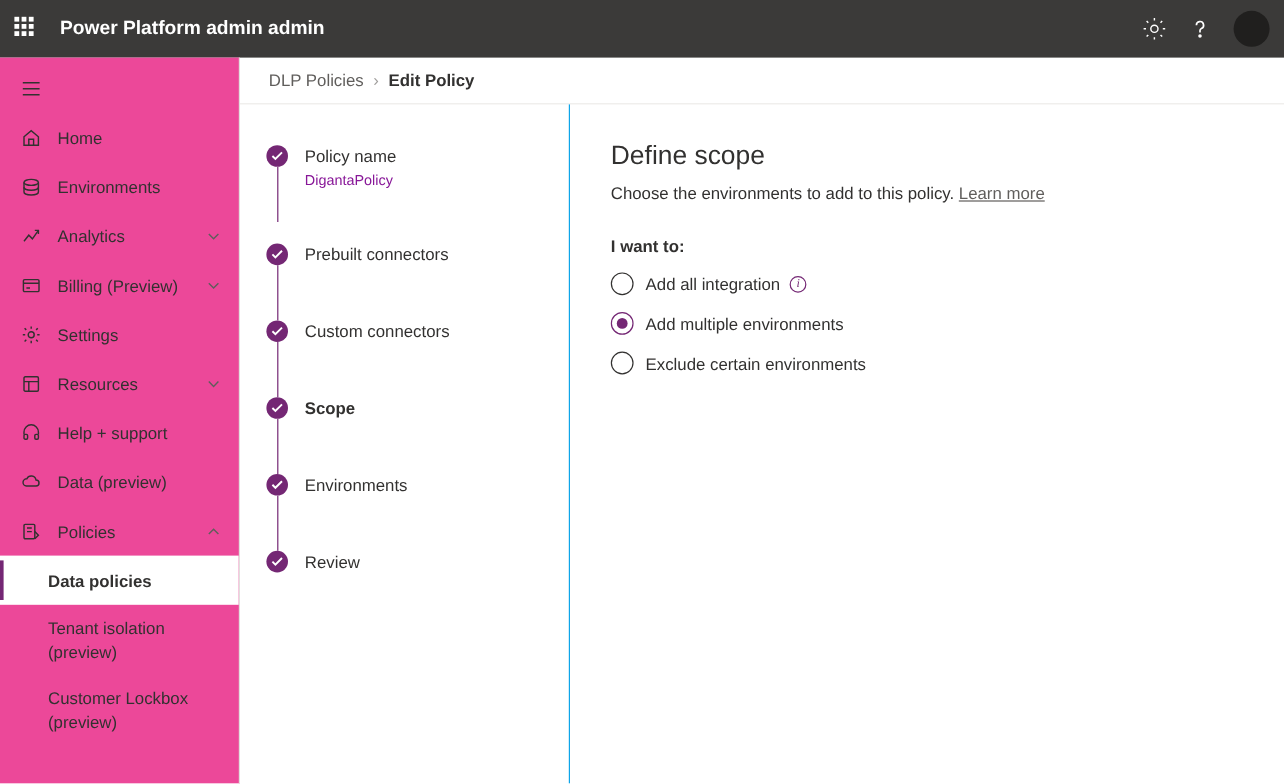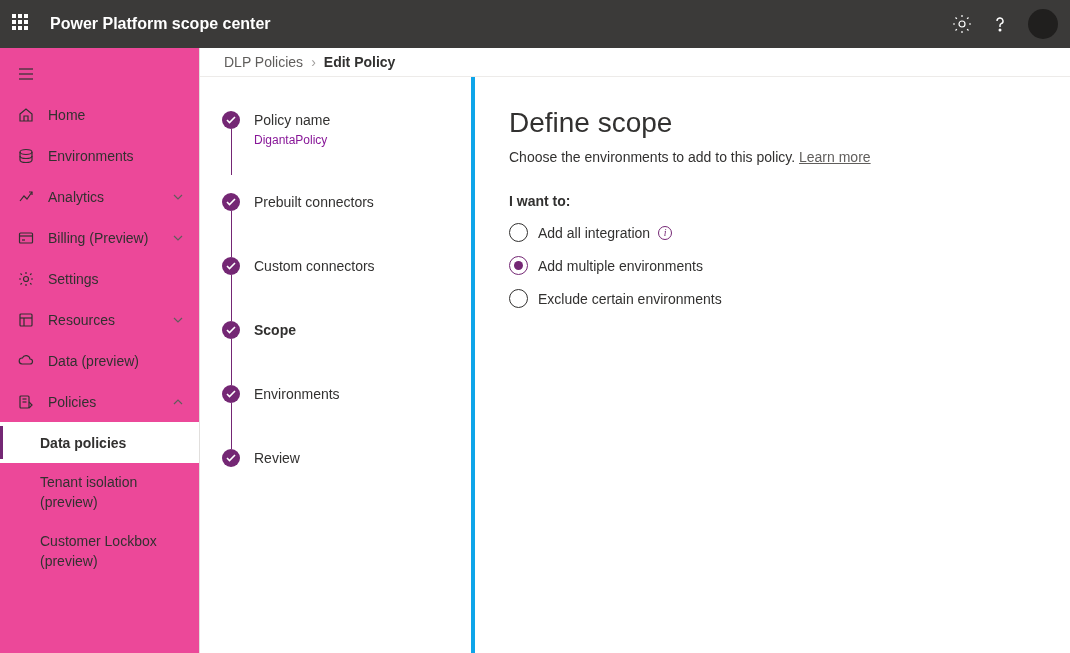--- a/index.html
+++ b/index.html
@@ -100,34 +100,34 @@
       content: "";
       position: absolute;
       left: 0;
       top: 4px;
       bottom: 4px;
       width: 3px;
       background: #742774;
     }
     .main { flex: 1; display: flex; flex-direction: column; }
     .breadcrumb {
-      height: 29px;
+      height: 39px;
       display: flex;
       align-items: center;
       padding: 0 24px;
       border-bottom: 1px solid #edebe9;
       font-size: 14px;
     }
     .breadcrumb-link { color: #605e5c; cursor: pointer; }
     .breadcrumb-sep { margin: 0 8px; color: #a19f9d; }
     .breadcrumb-current { font-weight: 600; color: #323130; }
     .content { flex: 1; display: flex; }
     .stepper {
       width: 275px;
-      border-right: 4px solid #0ea5e9;
+      border-right: 1px solid #0ea5e9;
       padding: 34px 20px 20px 22px;
     }
     .step {
       display: flex;
       align-items: flex-start;
       position: relative;
     }
     .step-bullet {
       width: 18px;
       height: 18px;
@@ -149,21 +149,21 @@
       width: 1px;
       height: 46px;
       background: #742774;
       z-index: 1;
     }
     .step-content { padding-bottom: 46px; }
     .step-title { font-size: 14px; color: #323130; line-height: 18px; }
     .step-title.active { font-weight: 700; }
     .step-sub { font-size: 12px; color: #881798; margin-top: 4px; cursor:pointer; }
     .panel { flex: 1; padding: 30px 34px; }
-    .panel-title { font-size: 28px; font-weight: 400; color: #323130; margin-bottom: 10px; }
+    .panel-title { font-size: 22px; font-weight: 400; color: #323130; margin-bottom: 10px; }
     .panel-desc { font-size: 14px; color: #323130; margin-bottom: 28px; }
     .panel-desc a { color: #605e5c; text-decoration: underline; cursor: pointer; }
     .form-label { font-size: 14px; font-weight: 600; margin-bottom: 14px; }
     .radio-row { display: flex; align-items: center; margin-bottom: 14px; cursor: pointer; }
     .radio {
       width: 19px;
       height: 19px;
       border: 1px solid #323130;
       border-radius: 50%;
       margin-right: 10px;
@@ -205,21 +205,21 @@
     <span></span>
       <span></span>
       <span></span>
       <span></span>
       <span></span>
       <span></span>
       <span></span>
       <span></span>
       <span></span>
   </div>
-  <div class="topbar-title">Power Platform scope center</div>
+  <div class="topbar-title">Power Platform admin admin</div>
   <div class="topbar-right">
     <div class="topbar-icon">
       <svg viewBox="0 0 20 20" fill="none" stroke="#fff" stroke-width="1.2">
           <circle cx="10" cy="10" r="3"></circle>
           <path d="M10 1v2M10 17v2M3.5 3.5l1.4 1.4M15.1 15.1l1.4 1.4M1 10h2M17 10h2M3.5 16.5l1.4-1.4M15.1 4.9l1.4-1.4"></path>
         </svg>
     </div>
     <div class="topbar-icon">
       <svg viewBox="0 0 20 20" fill="none" stroke="#fff" stroke-width="1.4">
           <path d="M7 7a3 3 0 1 1 4.2 2.7c-.8.4-1.2 1-1.2 1.8V13"></path>
@@ -306,20 +306,30 @@
             <line x1="2" y1="6" x2="14" y2="6"></line>
             <line x1="6" y1="6" x2="6" y2="14"></line>
           </svg>
         </span>
       <span class="nav-label">Resources</span>
       <span class="chevron"><svg viewBox="0 0 14 14" fill="none" stroke="#605e5c" stroke-width="1.2">
             <path d="M3 5l4 4 4-4"></path>
           </svg></span>
     </div>
 
+    <div class="nav-item">
+      <span class="nav-icon">
+          <svg viewBox="0 0 16 16" fill="none" stroke="#323130" stroke-width="1.2">
+            <path d="M2 9V7a6 6 0 0 1 12 0v2"></path>
+            <rect x="2" y="9" width="3" height="4" rx="1"></rect>
+            <rect x="11" y="9" width="3" height="4" rx="1"></rect>
+          </svg>
+        </span>
+      <span class="nav-label">Help + support</span>
+    </div>
 
 
     <div class="nav-item">
       <span class="nav-icon">
           <svg viewBox="0 0 16 16" fill="none" stroke="#323130" stroke-width="1.2">
             <path d="M4 11a3 3 0 0 1 .4-6A4 4 0 0 1 12 6a2.5 2.5 0 0 1 0 5H4z"></path>
           </svg>
         </span>
       <span class="nav-label">Data (preview)</span>
     </div>

